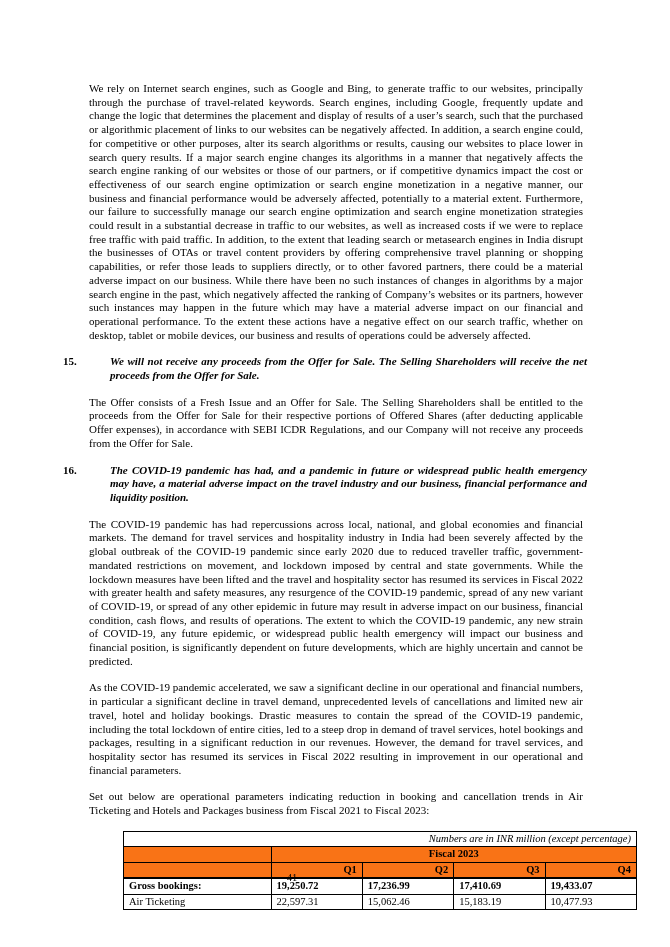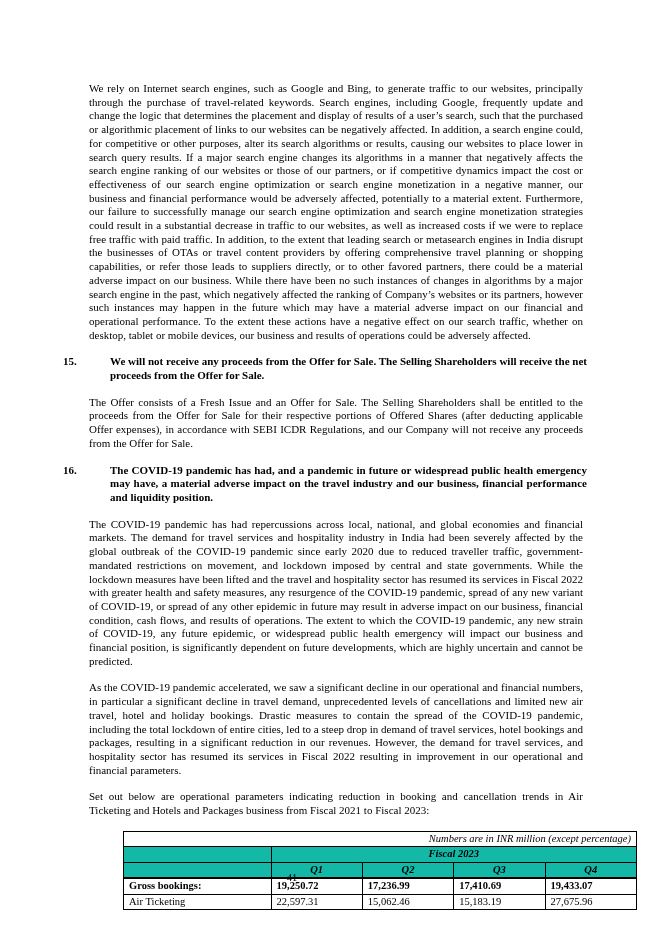--- a/index.html
+++ b/index.html
@@ -30,20 +30,21 @@
     gap: 21px;
   }
   .item-num {
     width: 26px;
     flex: 0 0 26px;
     font-weight: bold;
   }
   .item-heading {
     flex: 1;
     font-weight: bold;
+    font-style: italic;
     text-align: justify;
   }
   .data-table {
     margin-left: 60px;
     width: 514px;
     border-collapse: collapse;
     font-size: 10.5px;
     line-height: 12.5px;
     table-layout: fixed;
   }
@@ -51,30 +52,30 @@
     border: 1px solid #000000;
     padding: 1px 5px;
     vertical-align: middle;
     overflow: hidden;
   }
   .caption-cell {
     font-style: italic;
     text-align: right;
     background: #ffffff;
   }
-  .shaded { background: #14b8a6; font-style: italic; }
+  .shaded { background: #f97316; }
   .group-header {
     font-weight: bold;
     text-align: center;
   }
   .q-header {
     font-weight: bold;
     text-align: center;
   }
-  .thick-bottom { border-bottom: 2px solid #000000 !important; }
+  .thick-bottom { border-bottom: 2px solid #000000 !important; text-align: right; }
   .row-label { text-align: left; }
   .row-val { text-align: left; }
   .bold-row td { font-weight: bold; }
   .page-number {
     position: absolute;
     top: 872px;
     left: 0;
     width: 584px;
     text-align: center;
     font-size: 10.5px;
@@ -132,21 +133,21 @@
         <td class="row-val">19,250.72</td>
         <td class="row-val">17,236.99</td>
         <td class="row-val">17,410.69</td>
         <td class="row-val">19,433.07</td>
       </tr>
       <tr>
         <td class="row-label">Air Ticketing</td>
         <td class="row-val">22,597.31</td>
         <td class="row-val">15,062.46</td>
         <td class="row-val">15,183.19</td>
-        <td class="row-val">27,675.96</td>
+        <td class="row-val">10,477.93</td>
       </tr>
     </tbody>
       </table>
 
   </div>
 
   <div class="page-number">41</div>
 </div>
 
 </body></html>

